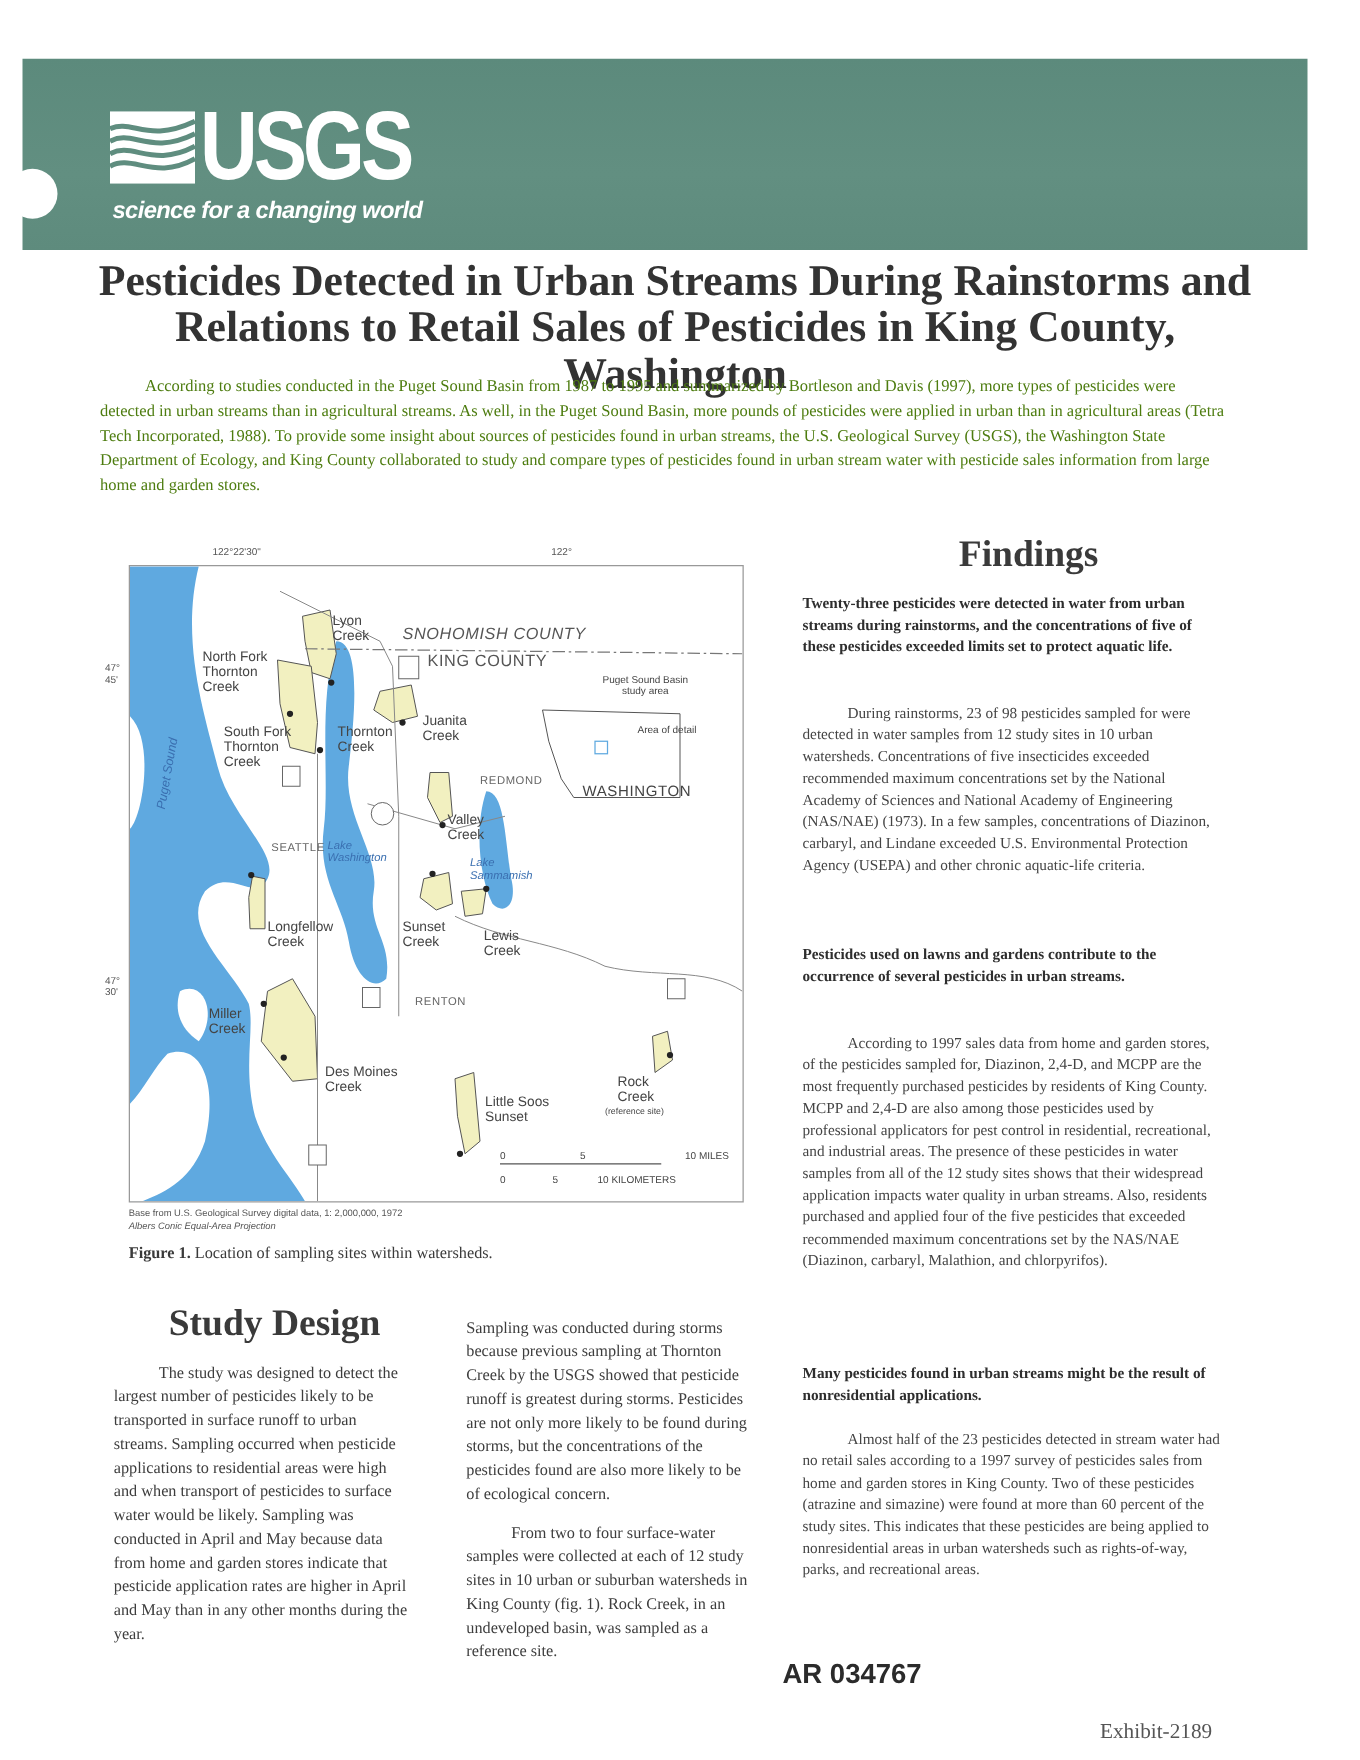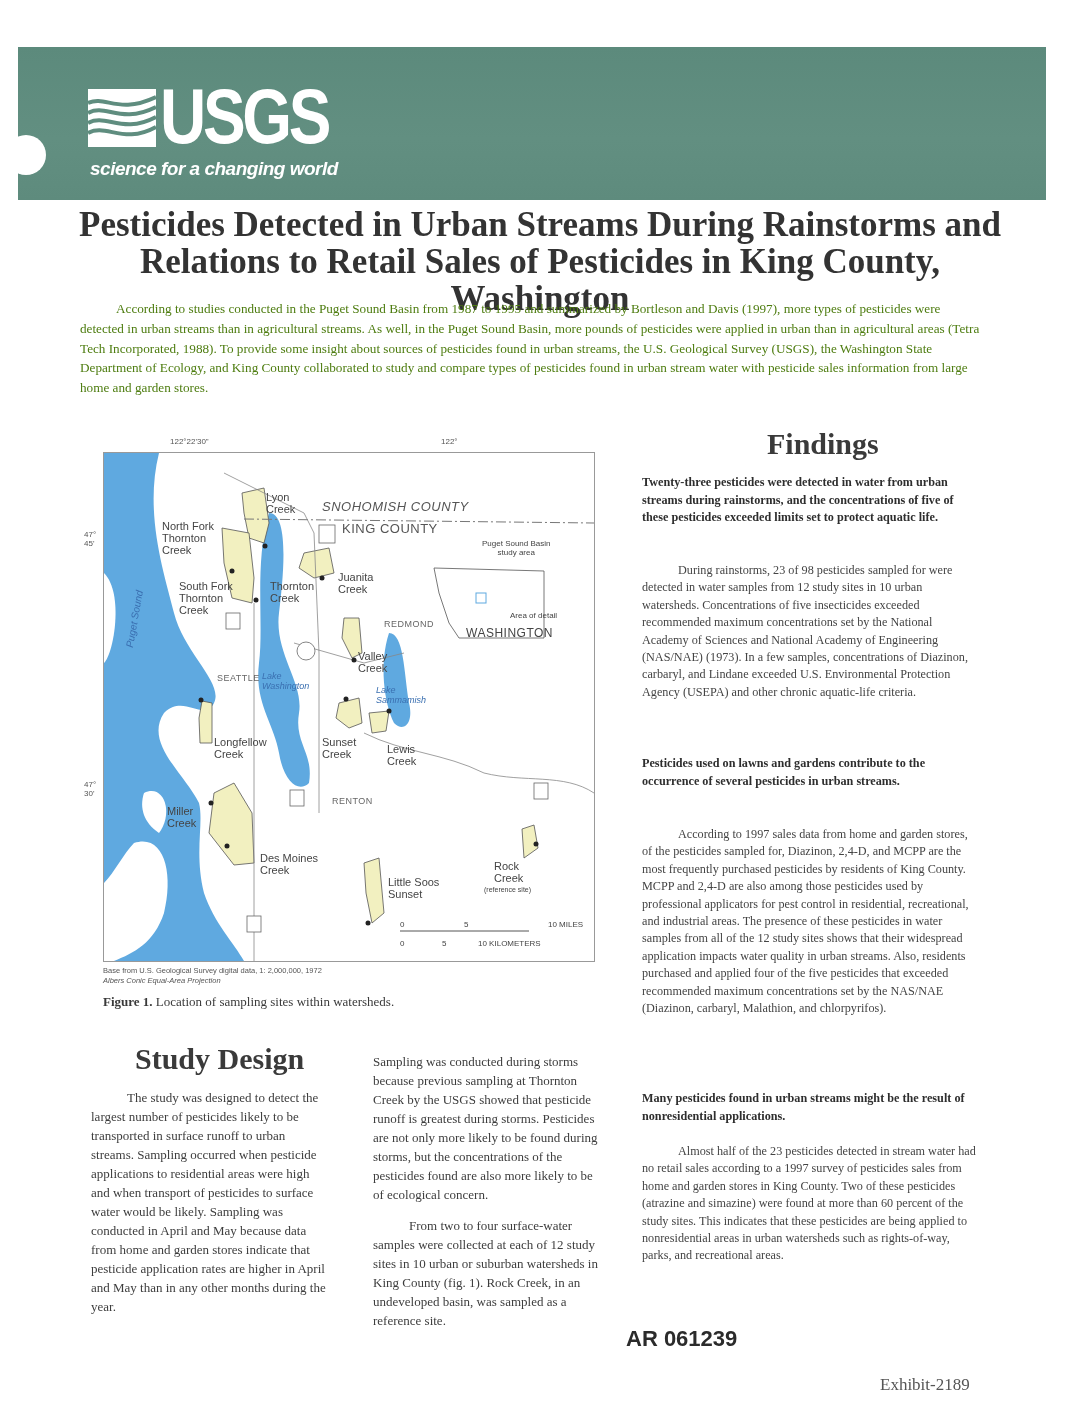--- a/index.html
+++ b/index.html
@@ -211,21 +211,21 @@
   <div class="map-label" style="left:156px;top:399px;">Des Moines
 Creek</div>
   <div class="map-label" style="left:284px;top:423px;">Little Soos
 Sunset</div>
   <div class="map-label" style="left:390px;top:407px;">Rock
 Creek</div>
   <div class="map-label small" style="left:380px;top:432px;font-size:7px;">(reference site)</div>
 
   <div class="map-label small" style="left:378px;top:86px;text-align:center;">Puget Sound Basin
 study area</div>
-  <div class="map-label small" style="left:406px;top:158px;">Area of detail</div>
+  <div class="map-label small" style="left:406px;top:126px;">Area of detail</div>
   <div class="map-label" style="left:362px;top:174px;font-size:12px;letter-spacing:0.5px;">WASHINGTON</div>
 
   <div class="map-label small" style="left:296px;top:467px;">0</div>
   <div class="map-label small" style="left:360px;top:467px;">5</div>
   <div class="map-label small" style="left:444px;top:467px;">10 MILES</div>
   <div class="map-label small" style="left:296px;top:486px;">0</div>
   <div class="map-label small" style="left:338px;top:486px;">5</div>
   <div class="map-label small" style="left:374px;top:486px;">10 KILOMETERS</div>
 </div>
 
@@ -257,14 +257,14 @@
 <div class="finding-head" style="top:755px;">Pesticides used on lawns and gardens contribute to the occurrence of several pesticides in urban streams.</div>
 <div class="finding-body" style="top:826px;">
   <p class="indent">According to 1997 sales data from home and garden stores, of the pesticides sampled for, Diazinon, 2,4-D, and MCPP are the most frequently purchased pesticides by residents of King County.  MCPP and 2,4-D are also among those pesticides used by professional applicators for pest control in residential, recreational, and industrial areas.  The presence of these pesticides in water samples from all of the 12 study sites shows that their widespread application impacts water quality in urban streams.  Also, residents purchased and applied four of the five pesticides that exceeded recommended maximum concentrations set by the NAS/NAE (Diazinon, carbaryl, Malathion, and chlorpyrifos).</p>
 </div>
 
 <div class="finding-head" style="top:1090px;">Many pesticides found in urban streams might be the result of nonresidential applications.</div>
 <div class="finding-body" style="top:1143px;">
   <p class="indent">Almost half of the 23 pesticides detected in stream water had no retail sales according to a 1997 survey of pesticides sales from home and garden stores in King County.  Two of these pesticides (atrazine and simazine) were found at more than 60 percent of the study sites.  This indicates that these pesticides are being applied to nonresidential areas in urban watersheds such as rights-of-way, parks, and recreational areas.</p>
 </div>
 
-<div class="ar-number">AR 061239</div>
+<div class="ar-number">AR 034767</div>
 <div class="exhibit">Exhibit-2189</div>
 
 </body></html>

